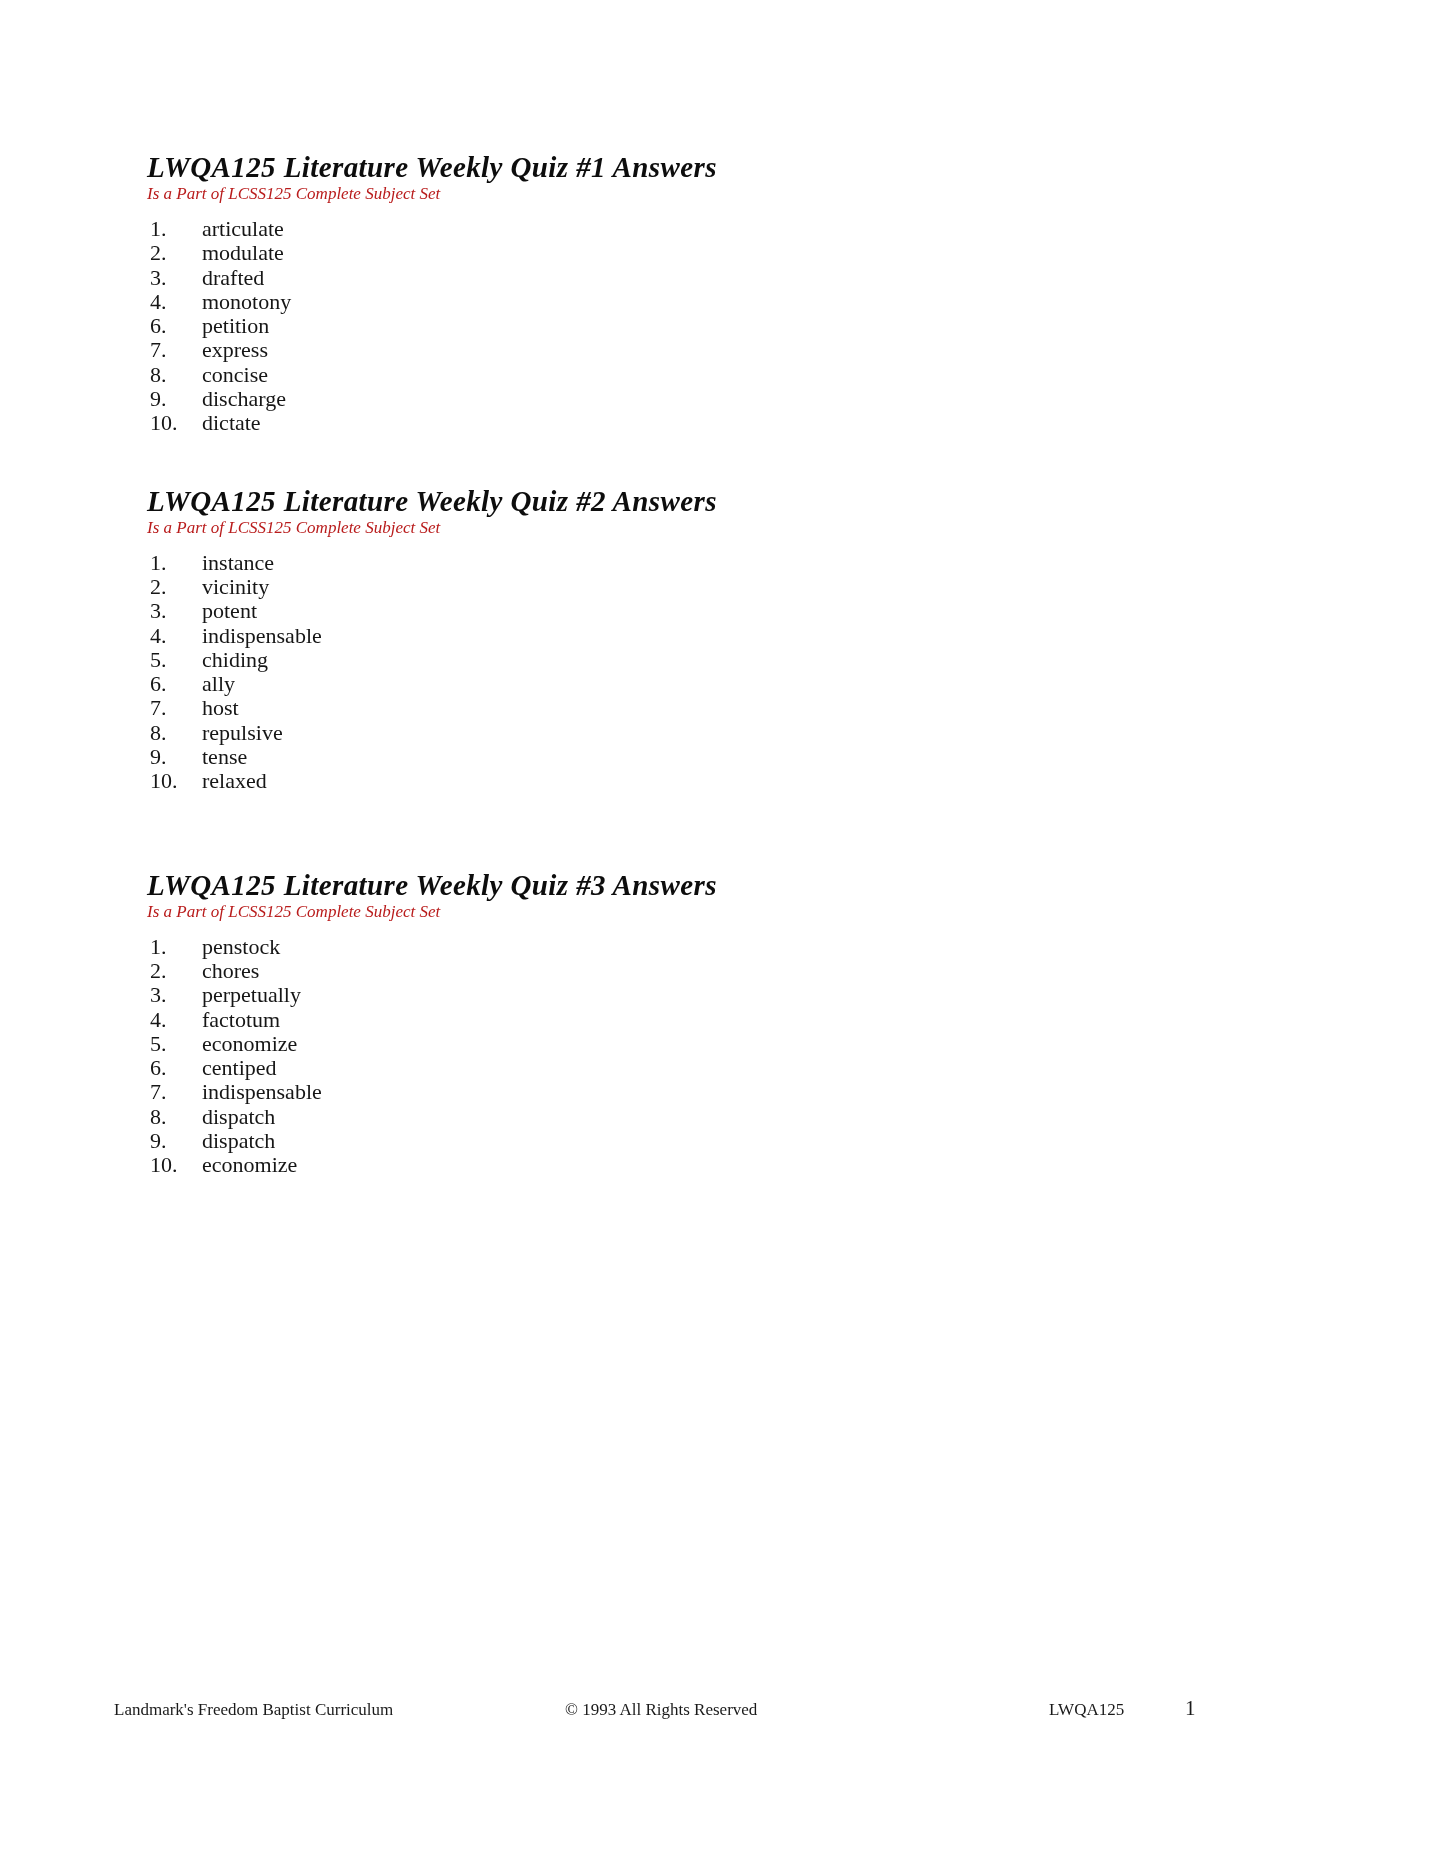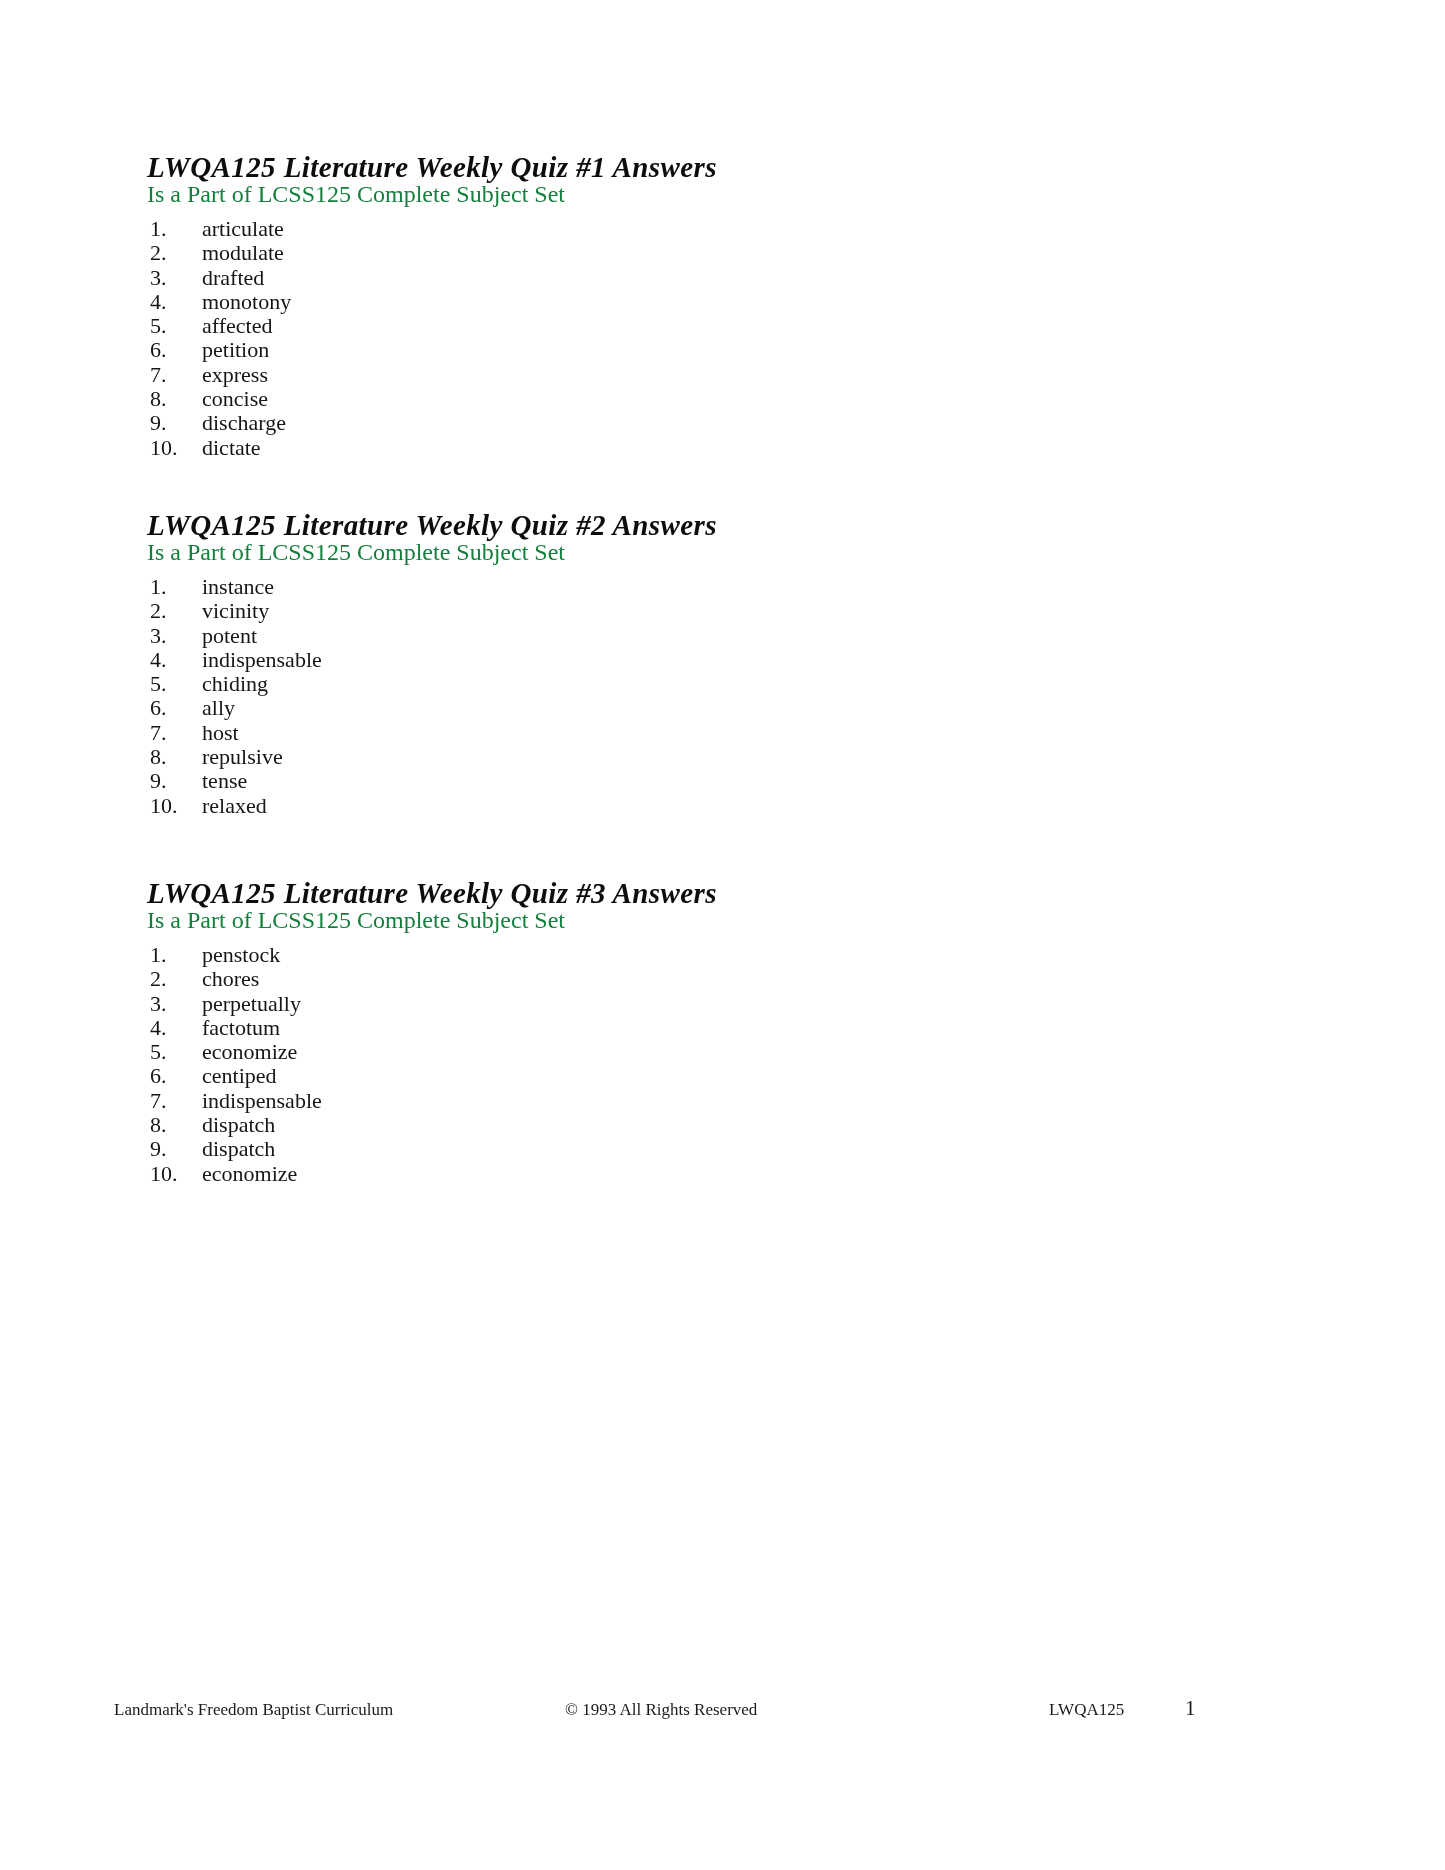--- a/index.html
+++ b/index.html
@@ -25,28 +25,29 @@
   .quiz-section .quiz-title {
     font-size: 29px;
     line-height: 30px;
     font-weight: bold;
     color: #0d0d0d;
     letter-spacing: 0.4px;
     margin: 0;
     font-style: italic;
   }
   .quiz-section .quiz-subtitle {
-    font-size: 24px;
+    font-size: 17px;
     line-height: 24px;
     margin: 0;
-    color: #15803d;
+    color: #b91c1c;
+    font-style: italic;
   }
   .section-1 { margin-top: 152px; }
   .section-2 { margin-top: 50px; }
-  .section-3 { margin-top: 60px; }
+  .section-3 { margin-top: 76px; }
   ol.answers {
     list-style: none;
     margin: 11px 0 0 0;
     padding: 0;
     font-size: 22px;
   }
   ol.answers li {
     line-height: 24.3px;
     white-space: nowrap;
   }
@@ -76,21 +77,20 @@
   <div class="content">
 
     <div class="quiz-section section-1">
       <h1 class="quiz-title">LWQA125 Literature Weekly Quiz #1 Answers</h1>
       <p class="quiz-subtitle">Is a Part of LCSS125 Complete Subject Set</p>
       <ol class="answers">
         <li><span class="num">1.</span><span class="word">articulate</span></li>
         <li><span class="num">2.</span><span class="word">modulate</span></li>
         <li><span class="num">3.</span><span class="word">drafted</span></li>
         <li><span class="num">4.</span><span class="word">monotony</span></li>
-        <li><span class="num">5.</span><span class="word">affected</span></li>
         <li><span class="num">6.</span><span class="word">petition</span></li>
         <li><span class="num">7.</span><span class="word">express</span></li>
         <li><span class="num">8.</span><span class="word">concise</span></li>
         <li><span class="num">9.</span><span class="word">discharge</span></li>
         <li><span class="num">10.</span><span class="word">dictate</span></li>
       </ol>
     </div>
 
     <div class="quiz-section section-2">
       <h1 class="quiz-title">LWQA125 Literature Weekly Quiz #2 Answers</h1>

